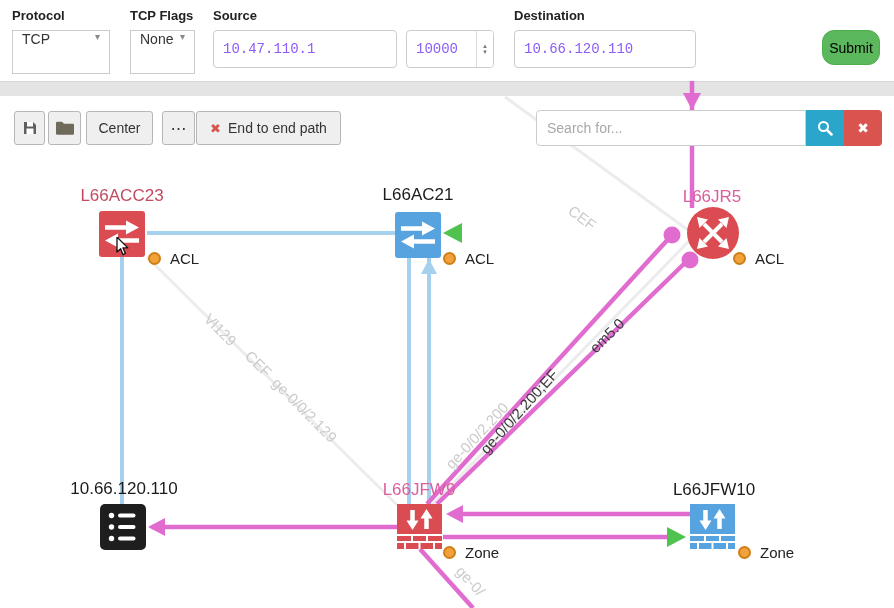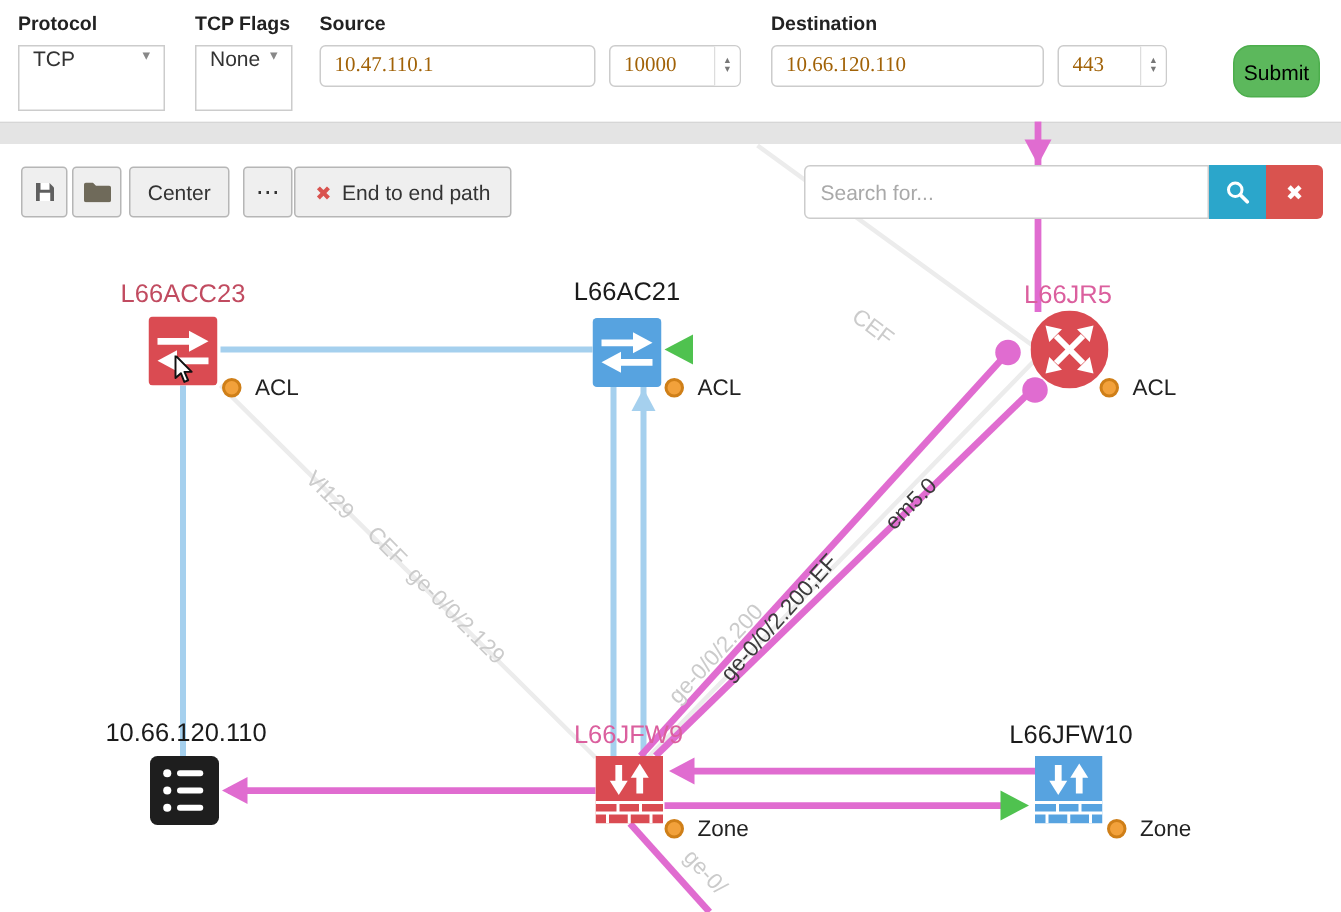--- a/index.html
+++ b/index.html
@@ -5,21 +5,21 @@
   *{box-sizing:border-box;margin:0;padding:0}
   body{width:894px;height:608px;margin:0;font-family:"Liberation Sans",sans-serif;background:#fff}
   .app{position:relative;width:894px;height:608px;overflow:hidden;background:#fff}
 
   
   .topbar{position:absolute;left:0;top:0;width:894px;height:81px;background:#fff;z-index:5}
   .fld{position:absolute;top:8px}
   .fld label{display:block;font-size:13px;font-weight:700;color:#222;margin-bottom:7px}
   .sel{height:44px;border:1px solid #ccc;border-radius:0;background:#fff;display:flex;align-items:flex-start;justify-content:space-between;padding:0 9px;font-size:14px;color:#333;cursor:pointer}
   .caret{color:#888;font-size:10px;margin-left:6px}
-  .txtin{height:28px;border:1px solid #ccc;border-radius:4px;padding:0 9px;font-size:14px;color:#a16207;width:100%;font-family:Liberation Serif, serif;background:#fff}
+  .txtin{height:38px;border:1px solid #ccc;border-radius:4px;padding:0 9px;font-size:14px;color:#8b5cf6;width:100%;font-family:Liberation Mono, monospace;background:#fff}
   .hrow{display:flex;gap:9px}
   .portwrap{position:relative}
   .portwrap .txtin{padding-right:36px}
   .spin{position:absolute;right:1px;top:1px;bottom:1px;width:17px;border-left:1px solid #ddd;display:flex;flex-direction:column;align-items:center;justify-content:center;color:#777;cursor:pointer;background:#fff;border-radius:0 3px 3px 0}
   .spin span{font-size:7px;line-height:6px}
   .f-protocol{left:12px;width:98px}
   .f-flags{left:130px;width:65px}
   .f-source{left:213px}
   .f-dest{left:514px}
   .src-ip{width:184px}.src-port{width:88px}
@@ -96,27 +96,20 @@
             <span>▾</span>
           </div>
         </div>
       </div>
     </div>
 
     <div class="fld f-dest">
       <label>Destination</label>
       <div class="hrow">
         <input class="txtin dst-ip" value="10.66.120.110" style="">
-        <div class="portwrap dst-port">
-          <input class="txtin" value="443" style="">
-          <div class="spin">
-            <span>▴</span>
-            <span>▾</span>
-          </div>
-        </div>
       </div>
     </div>
   </div>
   <button class="btn-submit">Submit</button>
 
   <div class="band"></div>
 
   <svg class="edges" width="894" height="608" viewBox="0 0 894 608">
 
     <line x1="147" y1="257" x2="397" y2="505" class="eg"></line>

